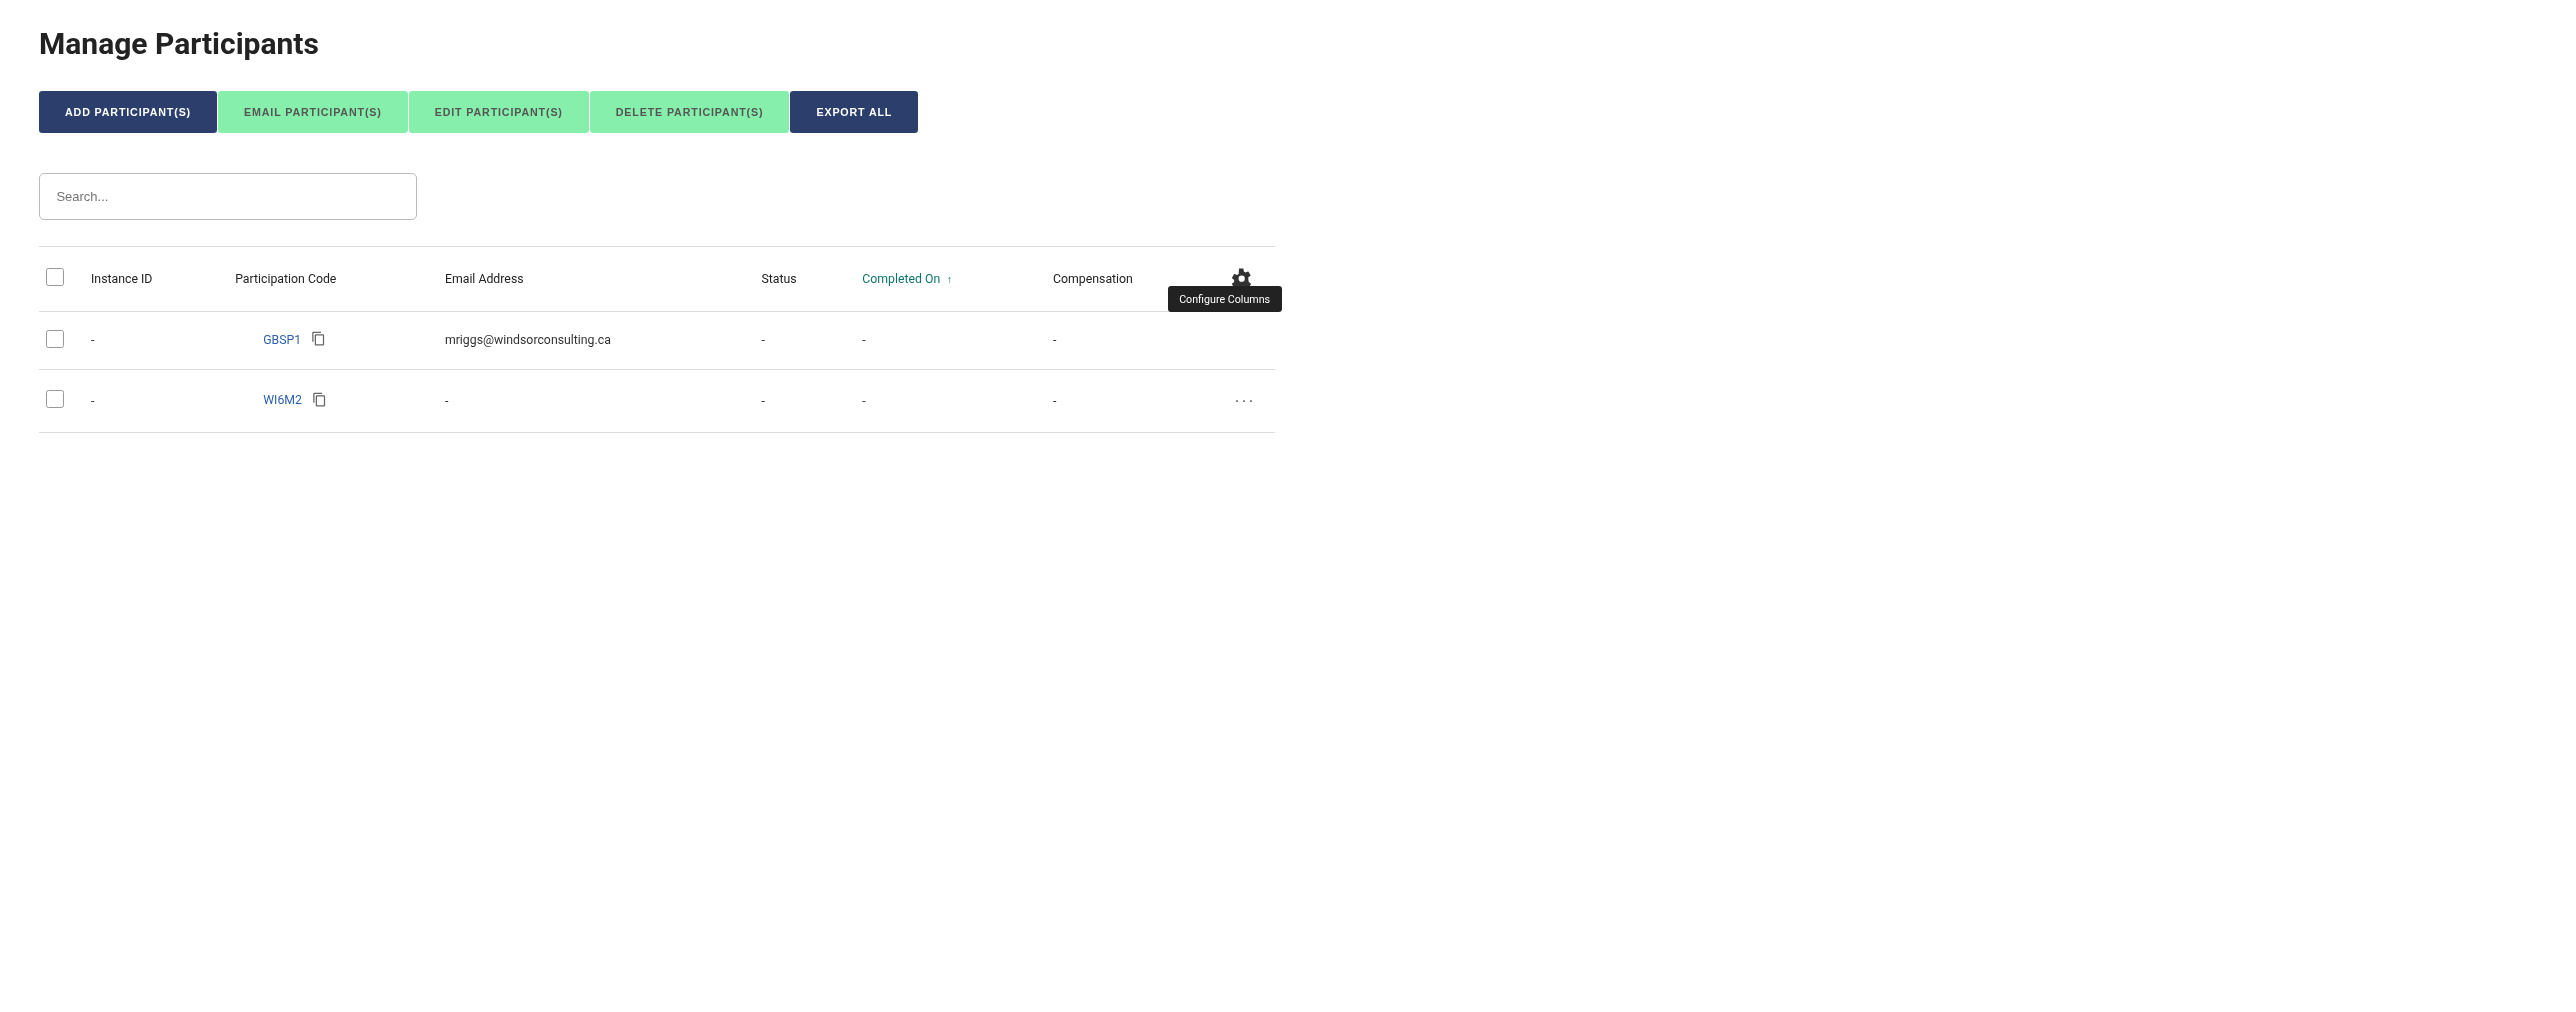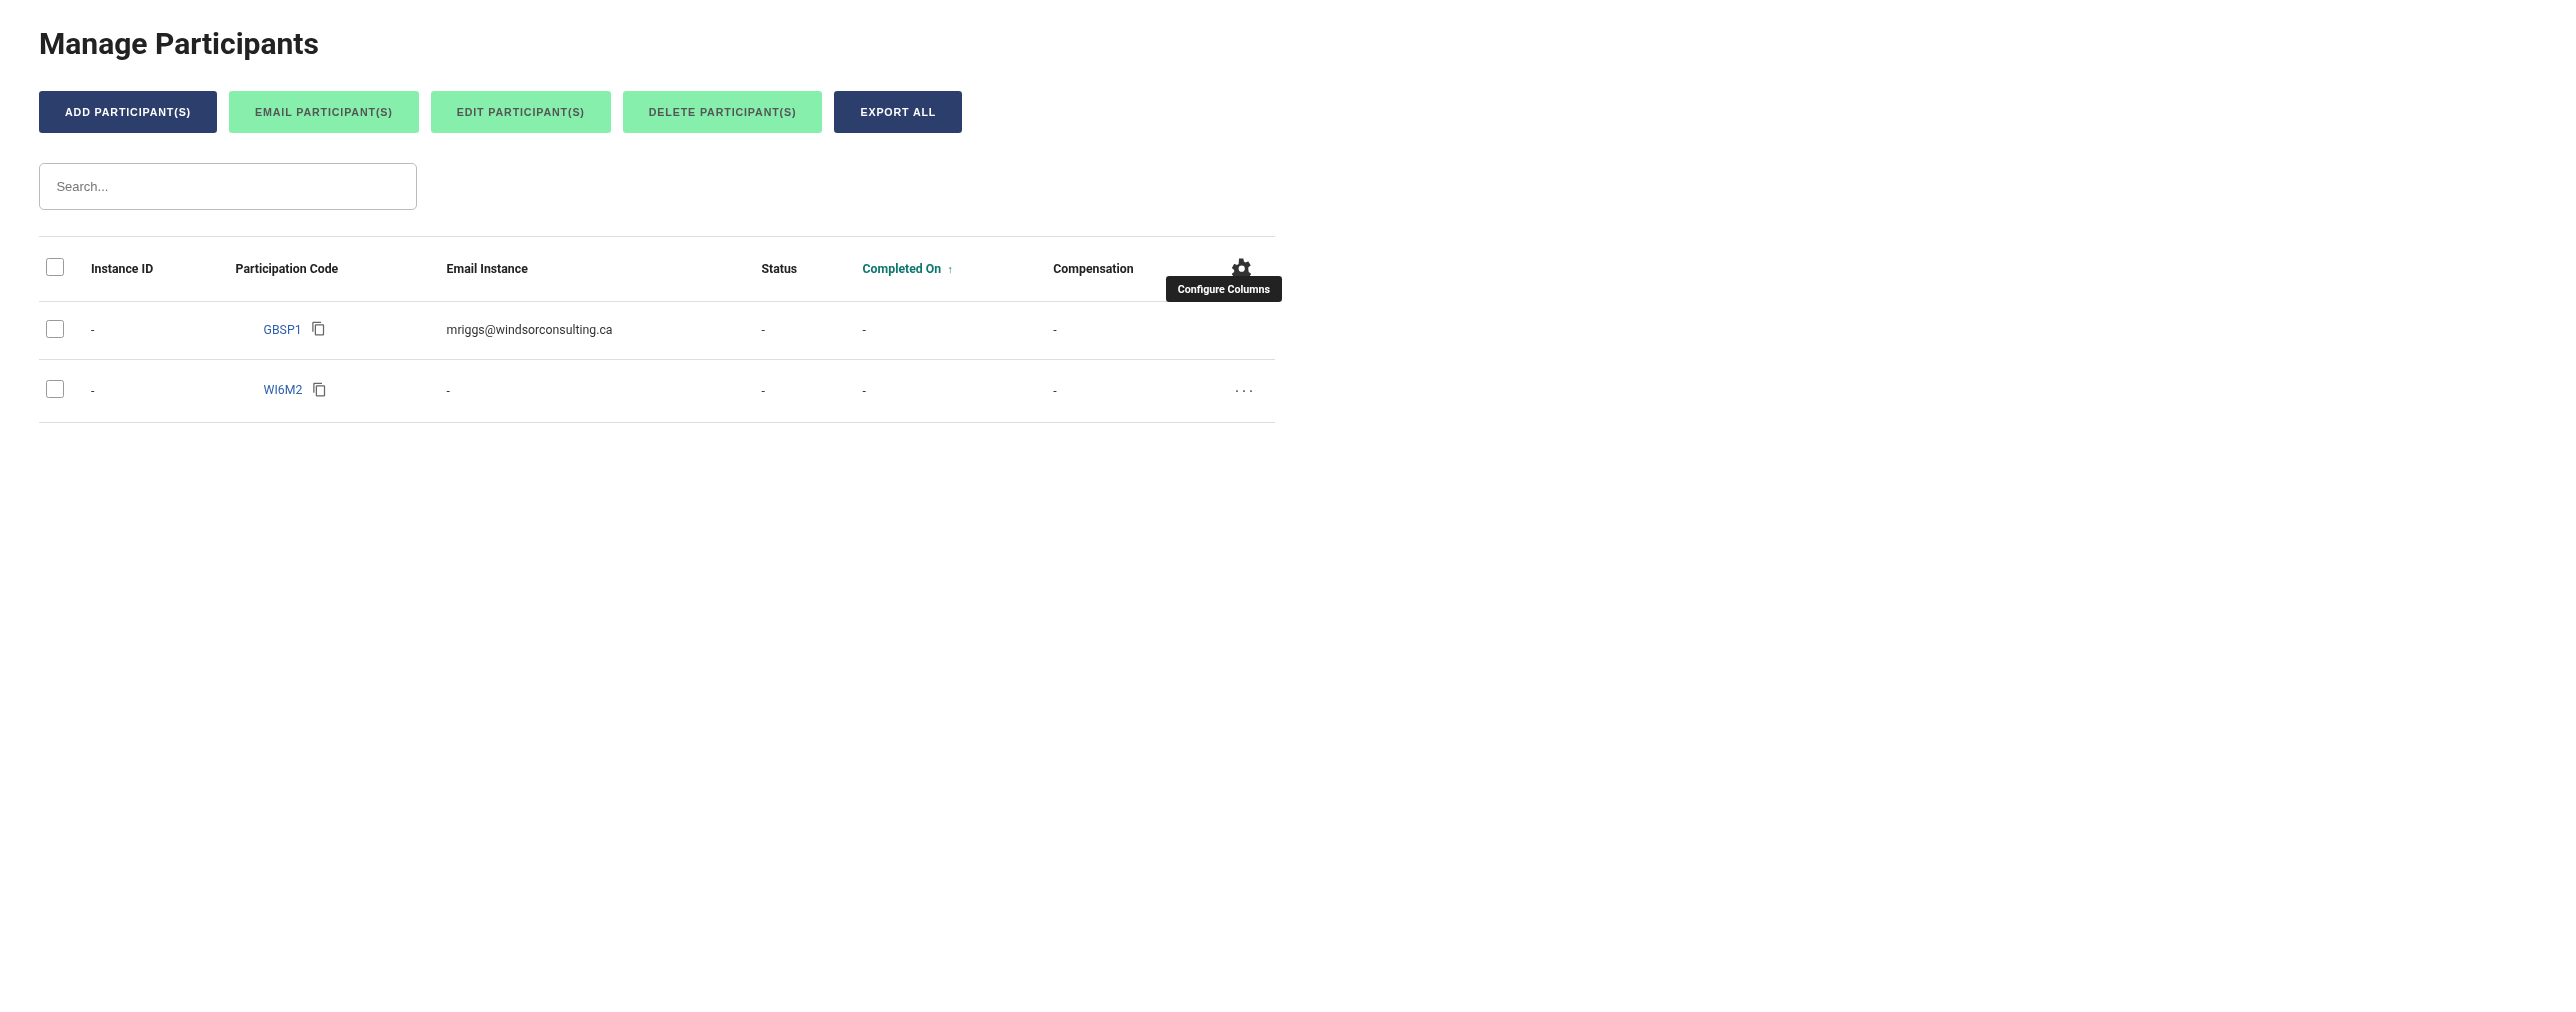--- a/index.html
+++ b/index.html
@@ -31,22 +31,22 @@
       color: #666;
     }
     h1 {
       font-size: 30px;
       font-weight: 700;
       color: #222;
       margin-bottom: 30px;
     }
     .toolbar {
       display: flex;
-      gap: 12px;
-      margin-bottom: 30px;
+      gap: 1px;
+      margin-bottom: 40px;
       flex-wrap: wrap;
     }
     .btn {
       padding: 15px 26px;
       font-size: 10.7px;
       font-weight: 700;
       letter-spacing: 0.08em;
       text-transform: uppercase;
       border: none;
       border-radius: 3.3px;
@@ -87,21 +87,21 @@
       width: 100%;
       border-collapse: collapse;
     }
     thead tr {
       border-bottom: 1.2px solid #ddd;
     }
     th {
       padding: 18px 13px;
       text-align: left;
       font-size: 12.3px;
-      font-weight: 700;
+      font-weight: 400;
       color: #222;
       white-space: nowrap;
     }
     th.col-checkbox {
       width: 39px;
       padding-left: 6.6px;
     }
     td {
       padding: 18px 13px;
       font-size: 12.3px;
@@ -208,21 +208,21 @@
 
   <div class="table-container">
     <table>
       <thead>
         <tr>
           <th class="col-checkbox">
             <span class="checkbox"></span>
           </th>
           <th>Instance ID</th>
           <th>Participation Code</th>
-          <th>Email Instance</th>
+          <th>Email Address</th>
           <th>Status</th>
           <th class="th-completed">
             Completed On <span class="sort-arrow">↑</span>
           </th>
           <th>Compensation</th>
           <th class="gear-icon-cell" style="position:relative;">
             <button class="gear-btn">
               <svg viewBox="0 0 24 24" xmlns="http://www.w3.org/2000/svg">
                 <path d="M12 15.5A3.5 3.5 0 018.5 12 3.5 3.5 0 0112 8.5a3.5 3.5 0 013.5 3.5 3.5 3.5 0 01-3.5 3.5m7.43-2.92c.04-.36.07-.74.07-1.08s-.03-.73-.07-1.08l2.32-1.82c.21-.16.27-.46.13-.7l-2.2-3.82c-.14-.24-.42-.32-.66-.24l-2.74 1.1c-.57-.44-1.18-.8-1.85-1.08l-.42-2.92a.54.54 0 00-.54-.46H9.52c-.27 0-.5.19-.54.46L8.56 6.86c-.67.28-1.28.64-1.85 1.08l-2.74-1.1c-.24-.08-.52 0-.66.24l-2.2 3.82c-.14.24-.08.54.13.7l2.32 1.82c-.04.35-.07.73-.07 1.08s.03.73.07 1.08l-2.32 1.82c-.21.16-.27.46-.13.7l2.2 3.82c.14.24.42.32.66.24l2.74-1.1c.57.44 1.18.8 1.85 1.08l.42 2.92c.04.27.27.46.54.46h4.4c.27 0 .5-.19.54-.46l.42-2.92c.67-.28 1.28-.64 1.85-1.08l2.74 1.1c.24.08.52 0 .66-.24l2.2-3.82c.14-.24.08-.54-.13-.7l-2.32-1.82z"></path>
               </svg>

